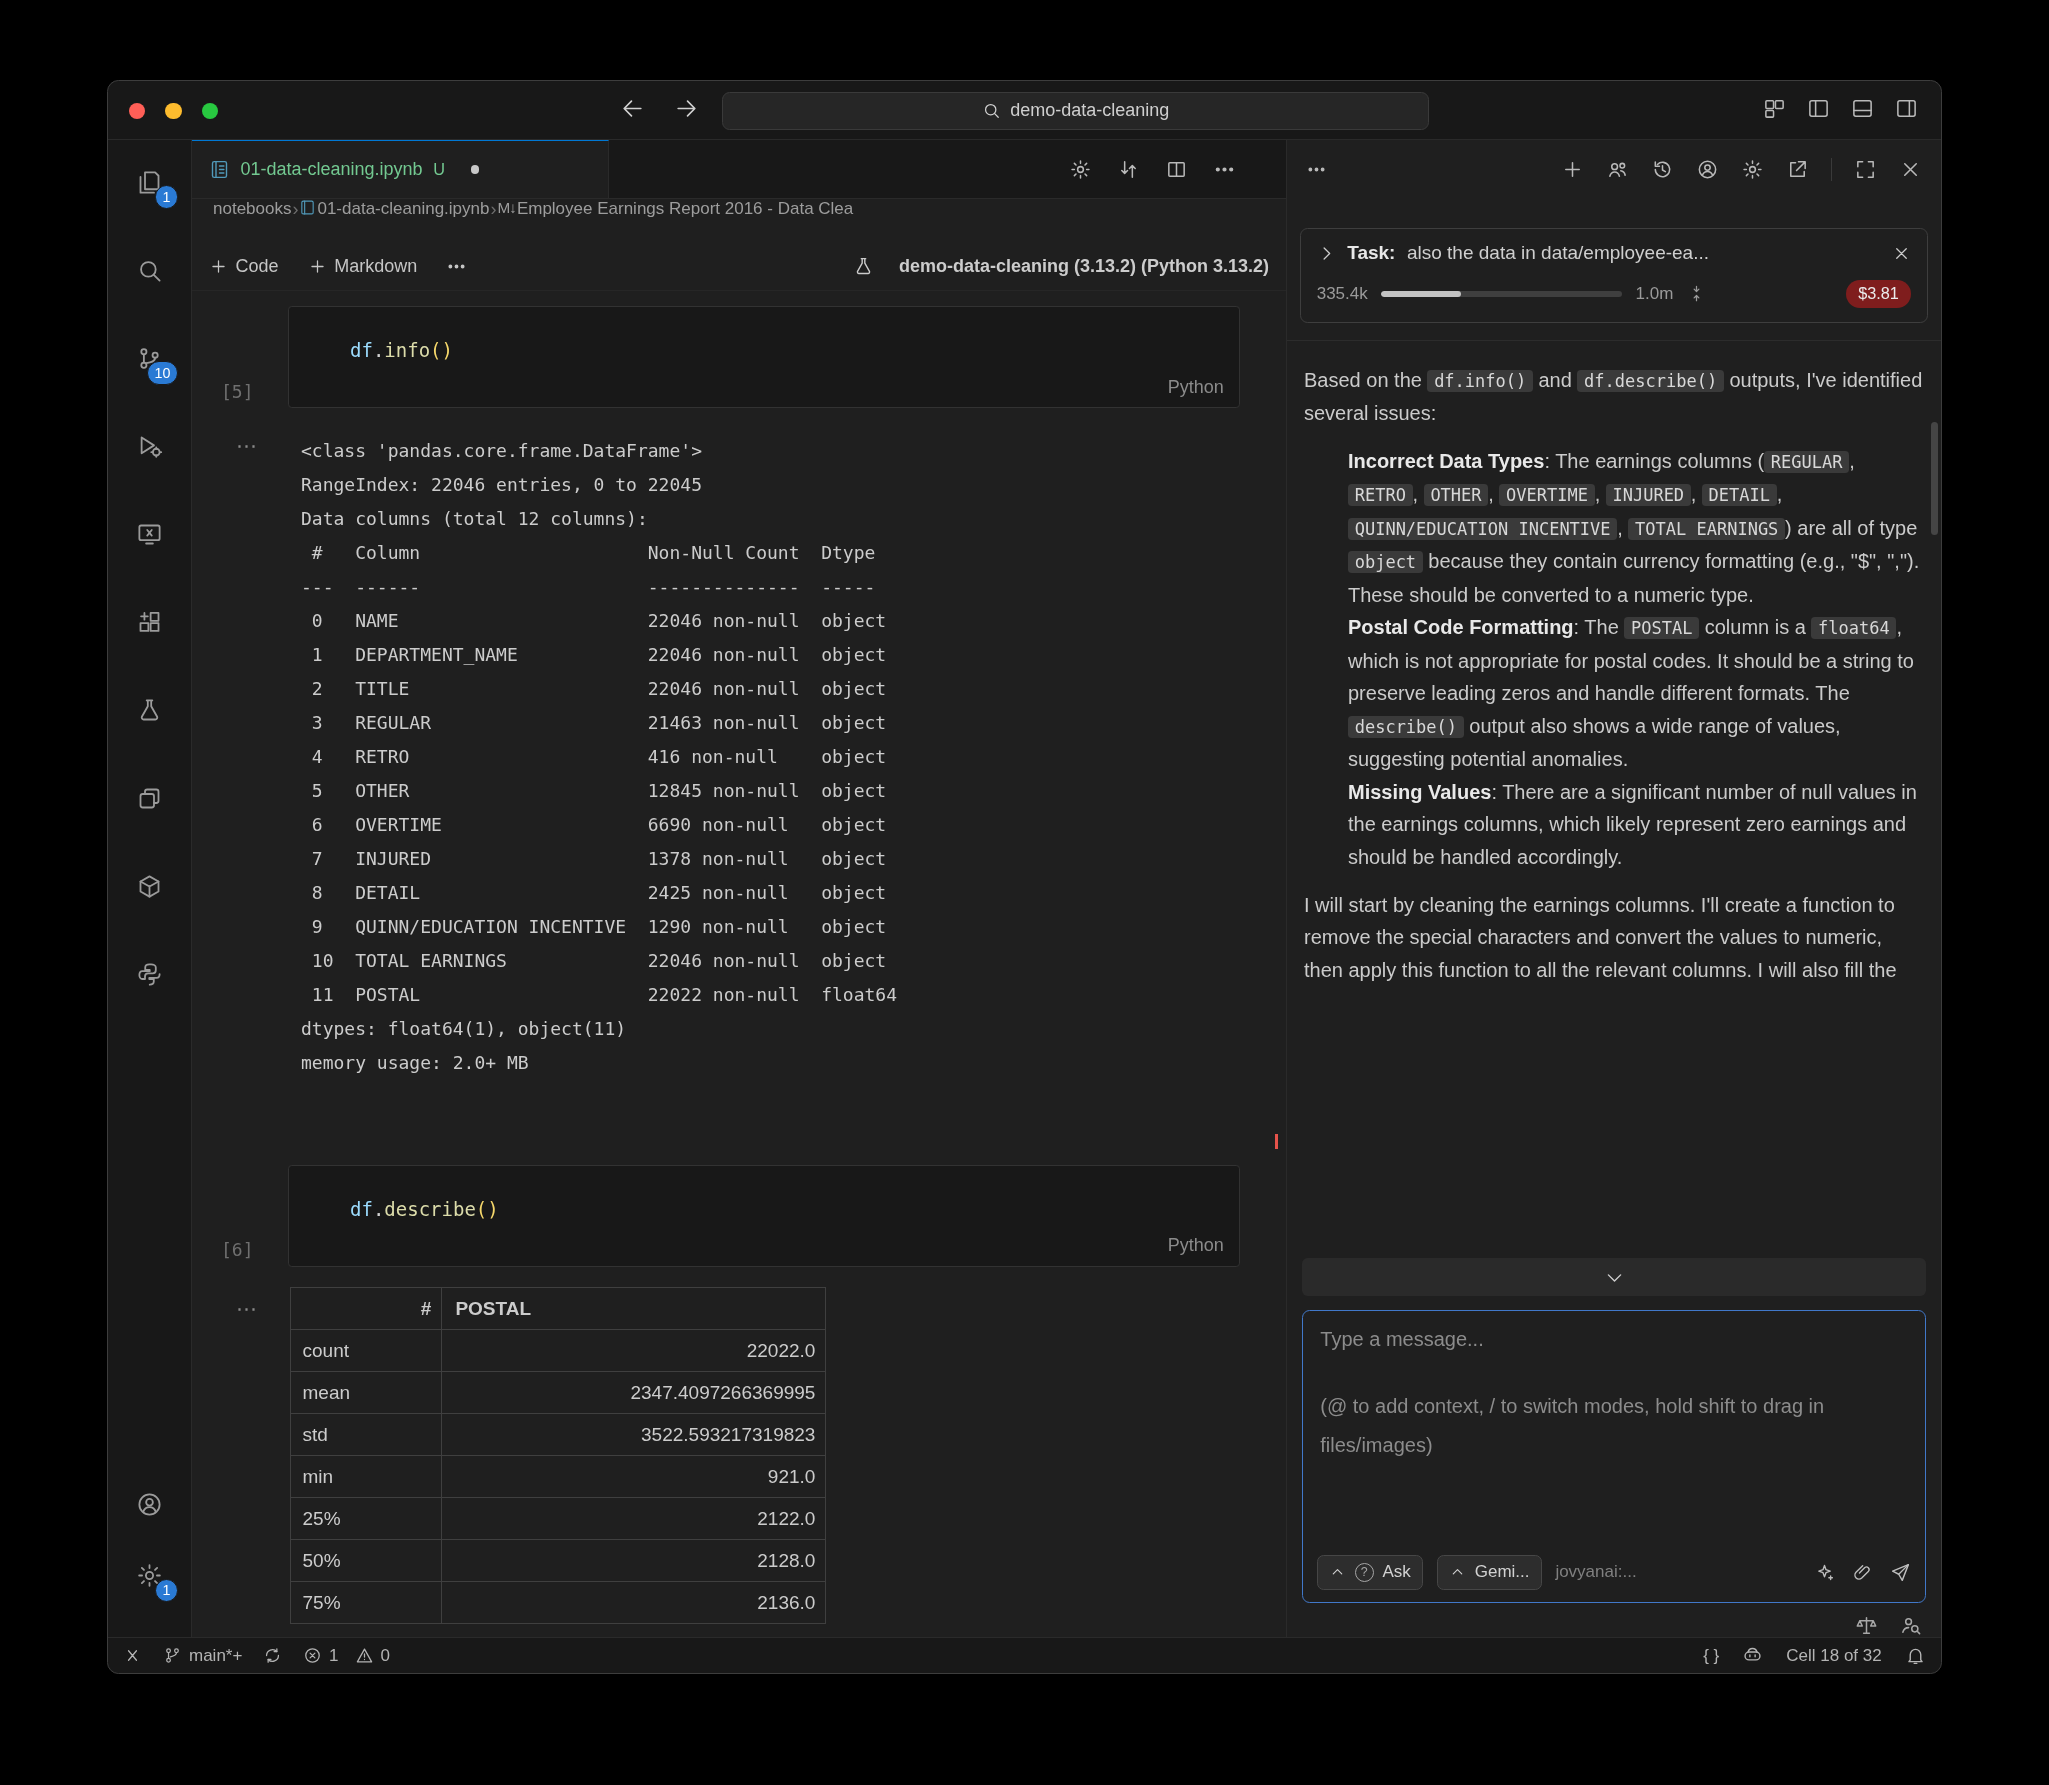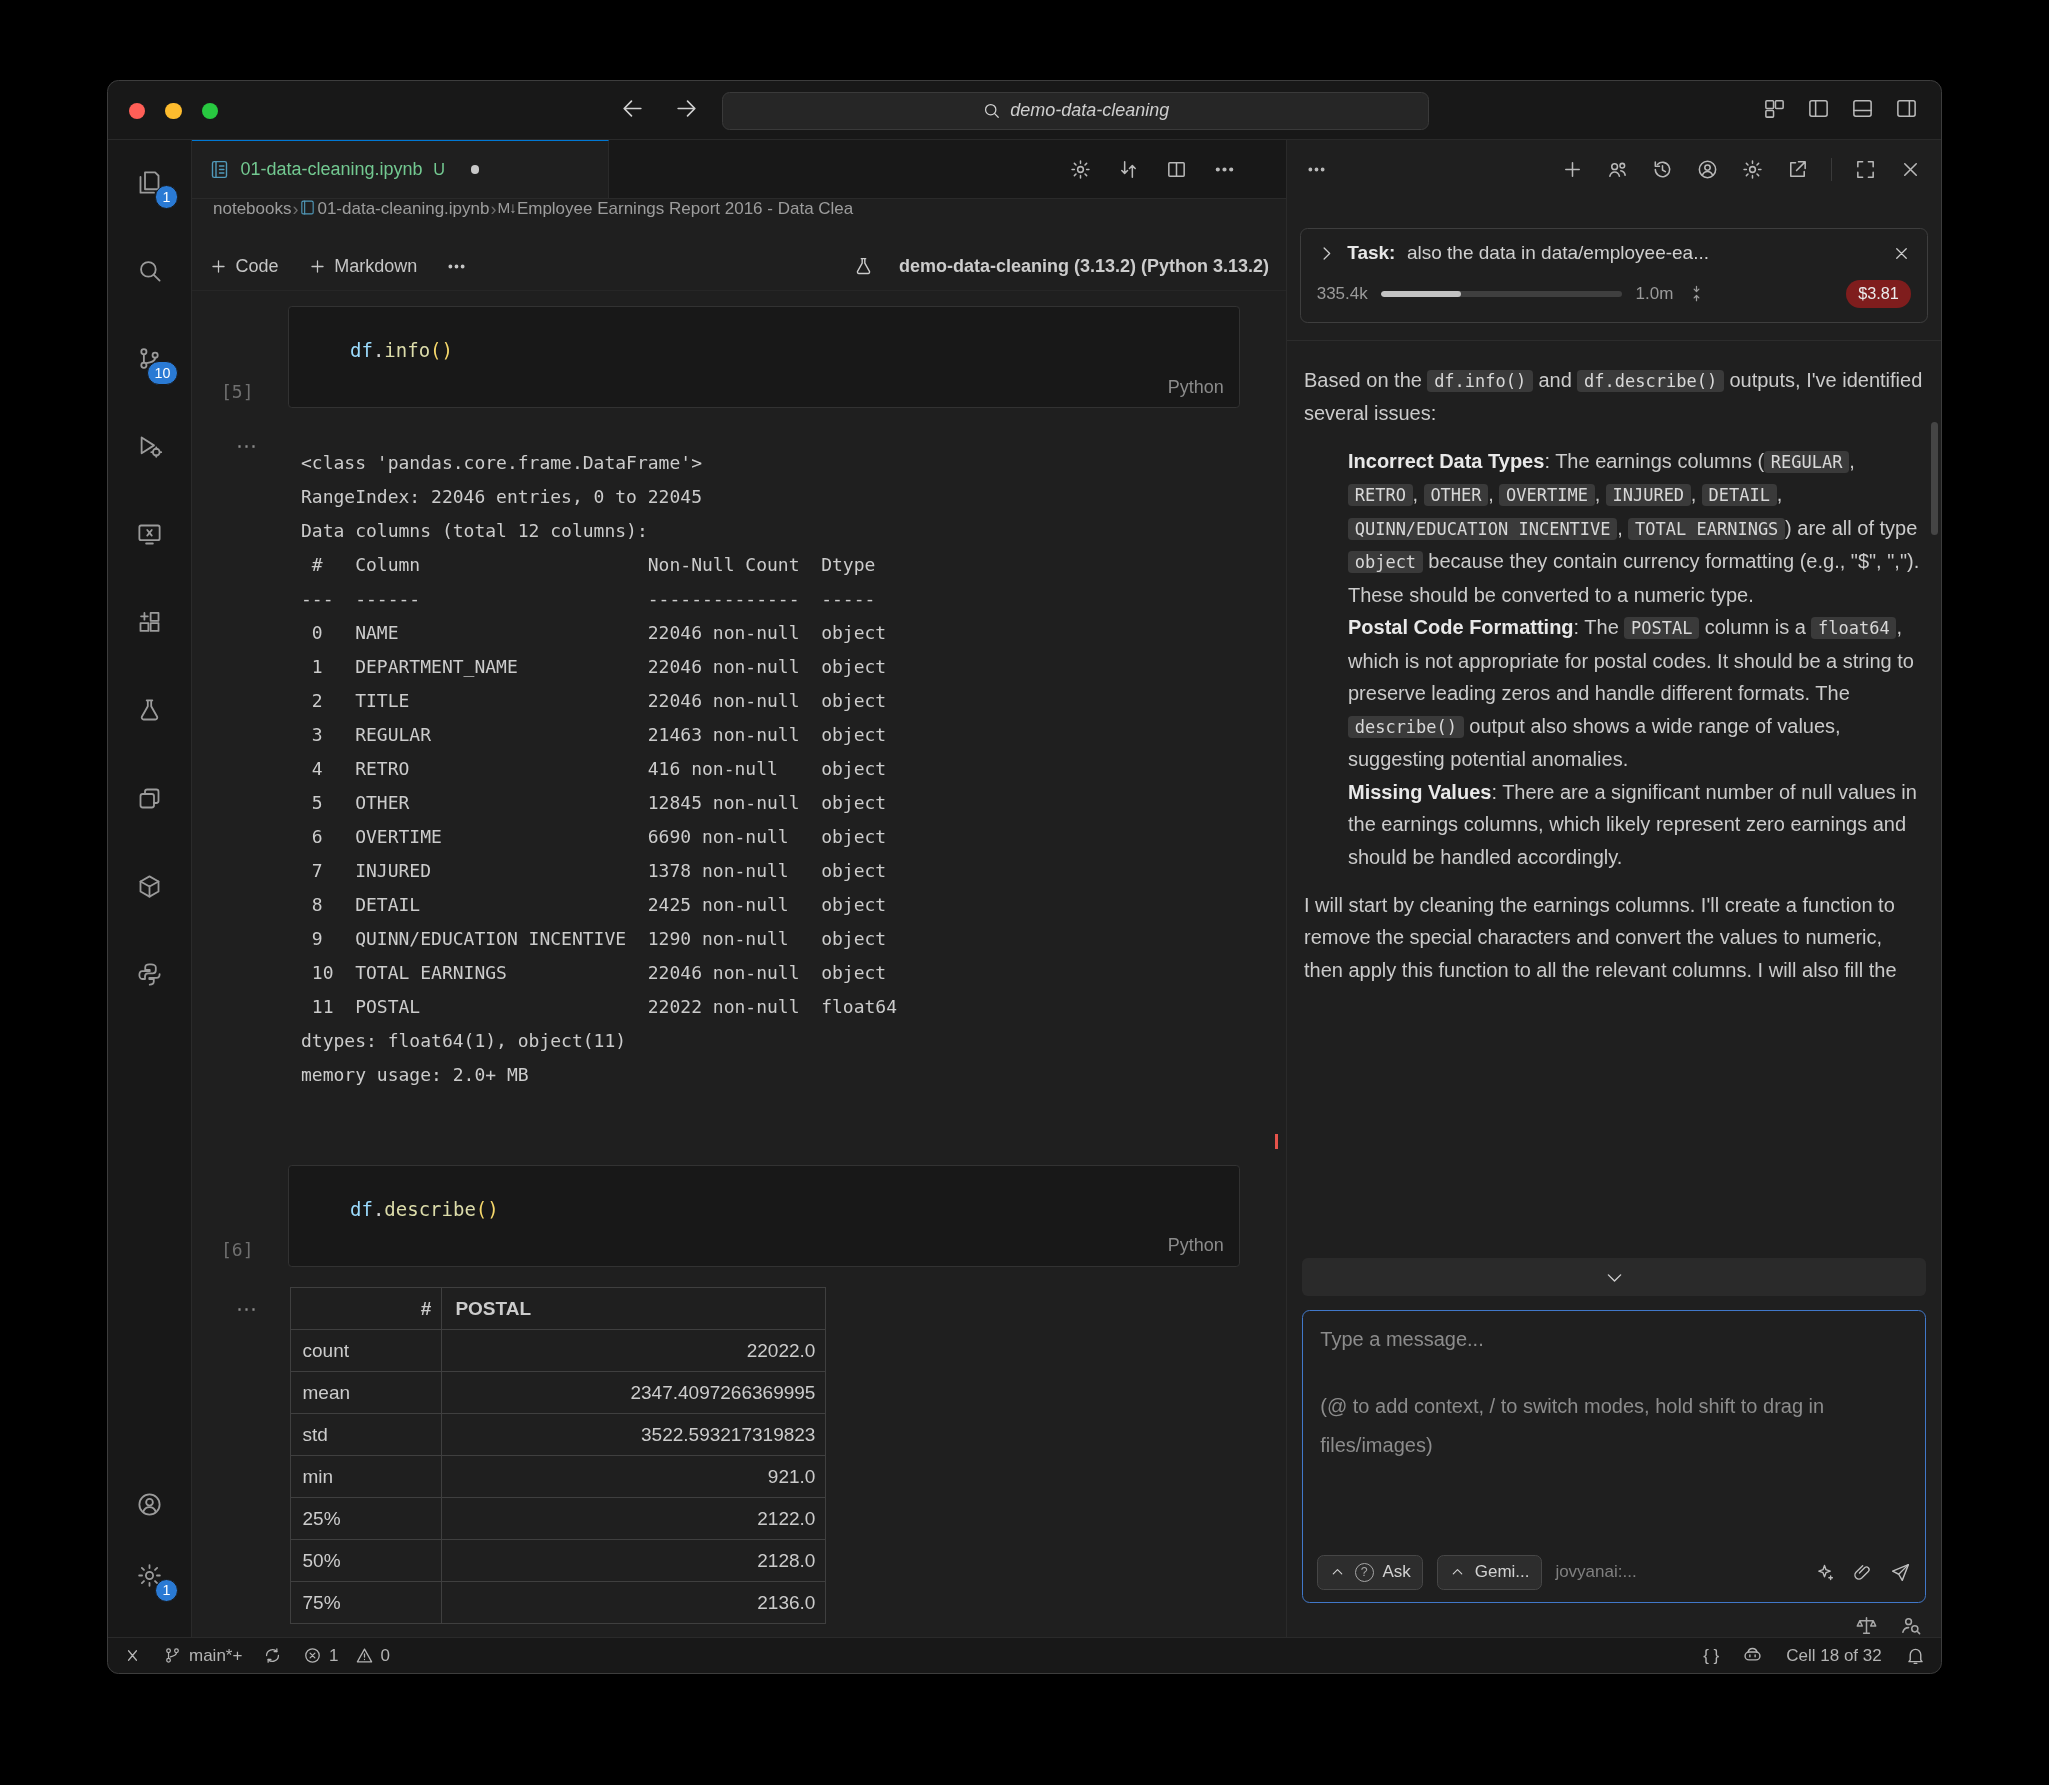--- a/index.html
+++ b/index.html
@@ -11,21 +11,21 @@
 
   
   .titlebar { position:absolute; top:0; left:0; right:0; height:59px; background:#181818;
     border-bottom:1px solid #2a2a2a; border-radius:11.5px 11.5px 0 0; }
   .traffic { position:absolute; left:21px; top:22px; display:flex; gap:20px; }
   .tl { width:16.3px; height:16.3px; border-radius:50%; }
   .tl.red{background:#ff5f57} .tl.yellow{background:#febc2e} .tl.green{background:#28c840}
   .navarrows { position:absolute; left:512px; top:15.3px; display:flex; gap:29px; color:#cfcfcf; }
   .searchbox { position:absolute; left:614px; top:10.5px; width:707px; height:38px; background:#262626;
     border:1px solid #3a3a3a; border-radius:7.6px; display:flex; align-items:center; justify-content:center;
-    gap:9.6px; color:#cfcfcf; font-size:18px;font-style:italic; }
+    gap:9.6px; color:#cfcfcf; font-size:18px; }
   .tb-right { position:absolute; right:23px; top:16.3px; display:flex; gap:21px; color:#b9b9b9; align-items:center; }
 
   .ic { stroke:currentColor; fill:none; stroke-width:1.6; stroke-linecap:round; stroke-linejoin:round; }
   .i28{width:27px;height:27px} .i26{width:25px;height:25px} .i24{width:23px;height:23px}
   .i22{width:21px;height:21px} .i20{width:19px;height:19px} .i18{width:17px;height:17px}
 
   
   .main { position:absolute; top:59px; bottom:36px; left:0; right:0; }
 
   
@@ -60,21 +60,21 @@
   .kernel { margin-left:auto; display:flex; gap:25px; align-items:flex-end; color:#cccccc; white-space:nowrap; overflow:hidden;font-weight:bold; }
 
   .cells { position:absolute; top:151px; left:0; right:0; bottom:0; overflow:hidden; }
   .cell-box { position:absolute; left:96px; width:952px; height:102px; background:#181818;
     border:1px solid #323232; border-radius:3.8px; }
   .cell-code { padding:31px 0 0 61px; font:19px/25px "DejaVu Sans Mono",monospace; }
   .tok-obj{color:#9CDCFE} .tok-dot{color:#d4d4d4} .tok-fn{color:#DCDCAA} .tok-paren{color:#f5d76b}
   .python-label { position:absolute; right:15.3px; bottom:9.6px; color:#8b8b8b; font-size:18px; font-family:"Liberation Sans",sans-serif; }
   .exec-count { position:absolute; left:29px; color:#6f6f6f; font:18px "DejaVu Sans Mono",monospace; }
   .gutter-dots { position:absolute; left:44px; color:#8a8a8a; font-size:21px; letter-spacing:1.9px; }
-  .out-pre { position:absolute; left:109px; white-space:pre; font:18px/34px "DejaVu Sans Mono",monospace; color:#cccccc;margin-top:12px; }
+  .out-pre { position:absolute; left:109px; white-space:pre; font:18px/34px "DejaVu Sans Mono",monospace; color:#cccccc; }
 
   .df-table { position:absolute; left:98px; top:996px; border-collapse:collapse; font-size:19px; color:#cccccc; }
   .df-table th, .df-table td { border:1px solid #3f3f3f; height:42px; }
   .df-table th { font-weight:600; }
   .th-idx { width:151px; text-align:right; padding-right:9.6px; }
   .th-col { width:384px; text-align:left; padding-left:13.4px; }
   .df-table td.tlabel { text-align:left; padding-left:11.5px; }
   .df-table td.tval { text-align:right; padding-right:9.6px; }
   .red-mark { position:absolute; right:7.6px; top:994px; width:3.8px; height:15.3px; background:#e5534b; }
 

